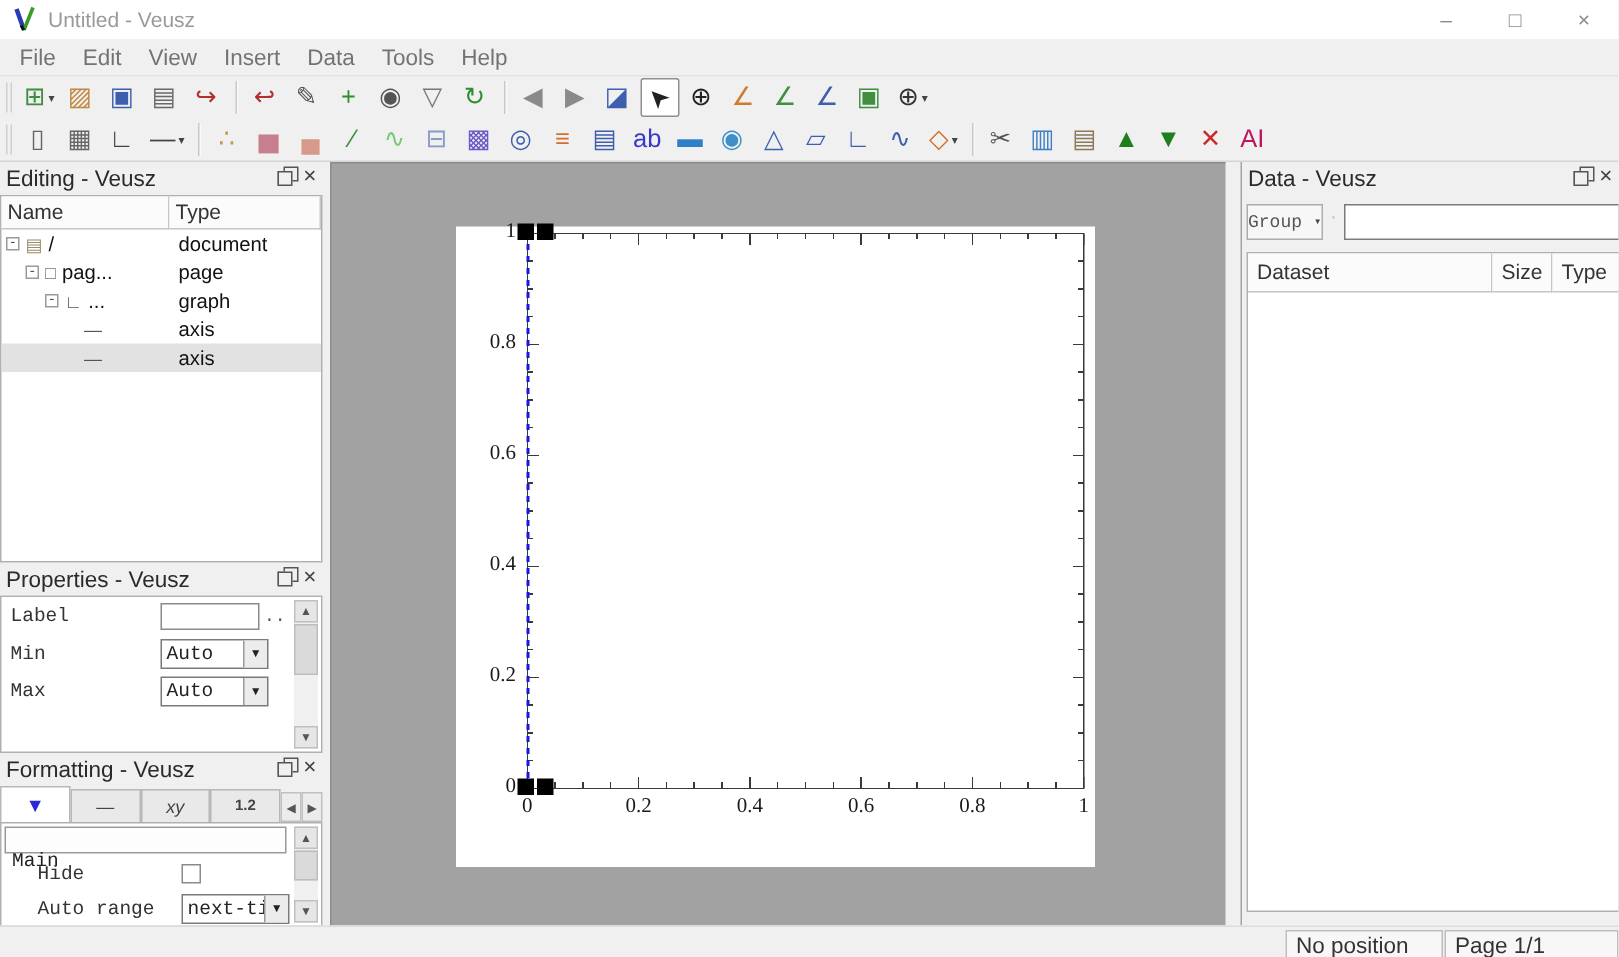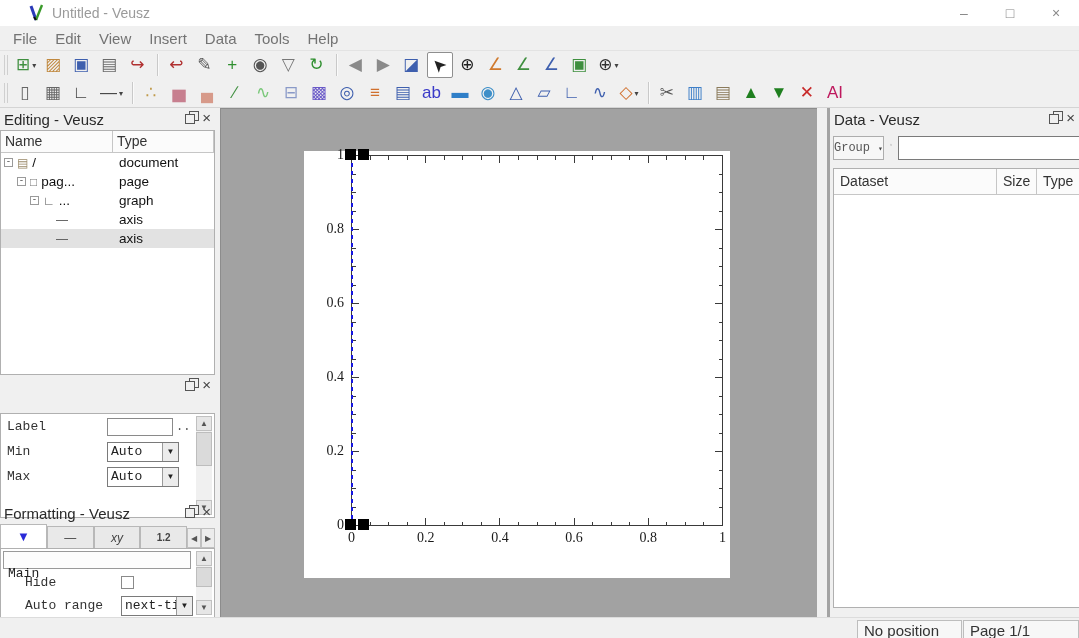--- a/index.html
+++ b/index.html
@@ -2,21 +2,21 @@
 <html><head>
 <meta charset="utf-8">
 <style>
   * { margin:0; padding:0; box-sizing:border-box; }
   html,body { width:1079px; height:638px; }
   body { position:relative; overflow:hidden; background:#f0f0f0;
          font-family:"Liberation Sans",sans-serif; font-size:14px; color:#222; }
 
   
   #titlebar { position:absolute; left:0; top:0; width:1079px; height:26px; background:#ffffff;
-              display:flex; align-items:center;padding-left:20px; }
+              display:flex; align-items:center; }
   #app-logo { margin-left:8px; }
   #title-text { margin-left:8px; font-size:14px; color:#9a9a9a; }
   #win-controls { position:absolute; right:0; top:0; height:26px; display:flex; }
   .wbtn { width:46px; height:26px; display:flex; align-items:center; justify-content:center;
           color:#8a8a8a; font-size:14px; }
 
   
   #menubar { position:absolute; left:0; top:26px; width:1079px; height:24px; background:#f0f0f0;
              display:flex; align-items:center; padding-left:4px; }
   .menu-item { padding:2px 9px; font-size:15px; color:#737373; }
@@ -56,21 +56,21 @@
   .indent { display:inline-block; height:1px; }
   .expander { width:9px; height:9px; border:1px solid #9a9a9a; background:#fff; display:flex;
               align-items:center; justify-content:center; margin-right:4px; flex:none; }
   .expander-glyph { font:9px "Liberation Mono",monospace; line-height:7px; color:#444; }
   .node-icon { font-size:12px; margin-right:4px; flex:none; }
   .node-name { white-space:nowrap; overflow:hidden; max-width:50px; color:#111; }
   .node-type { position:absolute; left:118px; color:#111; }
 
   #properties-panel { position:absolute; left:0; top:375px; width:215px; height:127px; }
   #properties-body  { position:absolute; left:0; top:22px; width:215px; height:105px; background:#fff;
-                      border:1px solid #b0b0b0; overflow:hidden;margin-top:16px; }
+                      border:1px solid #b0b0b0; overflow:hidden; }
   .prop-row { display:flex; align-items:center; height:25px; padding-left:6px; position:relative; }
   .prop-label { font:13px "Liberation Mono",monospace; color:#333; width:100px; }
   .prop-input { width:66px; height:18px; border:1px solid #8a8a8a; background:#fff;
                 font:12px "Liberation Mono",monospace; padding:0 2px; }
   .prop-suffix { font:12px "Liberation Mono",monospace; color:#555; margin-left:3px; }
   .dd { display:flex; border:1px solid #7a7a7a; background:#fff; height:20px; width:72px; }
   .dd-val { flex:1; font:13px "Liberation Mono",monospace; padding:1px 0 0 3px; overflow:hidden; white-space:nowrap; color:#222; }
   .dd-btn { width:16px; background:#ececec; border-left:1px solid #9a9a9a; display:flex;
             align-items:center; justify-content:center; font-size:8px; color:#222; }
   .checkbox { width:13px; height:13px; border:1px solid #8a8a8a; background:#fff; }
@@ -108,21 +108,21 @@
            font:14px "Liberation Serif",serif; color:#1a1a1a; }
   #x-labels { position:absolute; left:0; top:375px; width:372px; height:18px; }
   .xtick { position:absolute; width:30px; text-align:center; font:14px "Liberation Serif",serif; color:#1a1a1a; }
   #axis-sel-line { position:absolute; left:0px; top:0px; width:2px; height:371px;
        background:repeating-linear-gradient(180deg,#1717e0 0 4px,rgba(0,0,0,0) 4px 8px); }
   .handle { position:absolute; width:11px; height:11px; background:#000; }
   .h-tl{ left:-6px; top:-6px; } .h-tr{ left:7px; top:-6px; }
   .h-bl{ left:-6px; top:364px; } .h-br{ left:7px; top:364px; }
 
   
-  #data-panel { position:absolute; left:827px; top:108px; width:252px; height:509px; border-left:3px solid #a3a3a3; }
+  #data-panel { position:absolute; left:827px; top:108px; width:252px; height:509px; border-left:1px solid #a3a3a3; }
   #data-controls { position:absolute; left:3px; top:28px; width:249px; height:26px; display:flex; align-items:flex-start; }
   #group-btn { width:76px; height:24px; border:1px solid #adadad; background:#f7f7f7; display:flex;
                align-items:center; justify-content:center; gap:6px;
                font:12px "Liberation Mono",monospace; color:#555; }
   #search-icon { margin:0 6px; }
   #search-input { flex:1; height:24px; border:1px solid #7a7a7a; background:#fff; font-size:13px; padding:0 3px; }
   #data-table { position:absolute; left:3px; top:60px; width:249px; height:440px; background:#fff; border:1px solid #b0b0b0; }
   .dt-header { display:flex; height:26px; }
   .dt-cell { font-size:14px; color:#333; padding:4px 0 0 6px; background:#fbfbfb;
              border-right:1px solid #c6c6c6; border-bottom:1px solid #c6c6c6; }
@@ -510,20 +510,21 @@
           </span>
           <span class="node-icon" style="color: rgb(85, 85, 85);">—</span>
           <span class="node-name"></span>
           <span class="node-type">axis</span>
         </div>
       </div>
   </div>
 </div>
 
 <div id="properties-panel">
+  <div class="panel-title">Properties - Veusz</div>
   <div class="panel-btns">
     <span class="float-ico"></span>
     <span class="close-ico">×</span>
   </div>
   <div id="properties-body">
     <div class="prop-row">
       <span class="prop-label">Label</span>
       <input class="prop-input" value="" style="">
       <span class="prop-suffix">..</span>
     </div>

